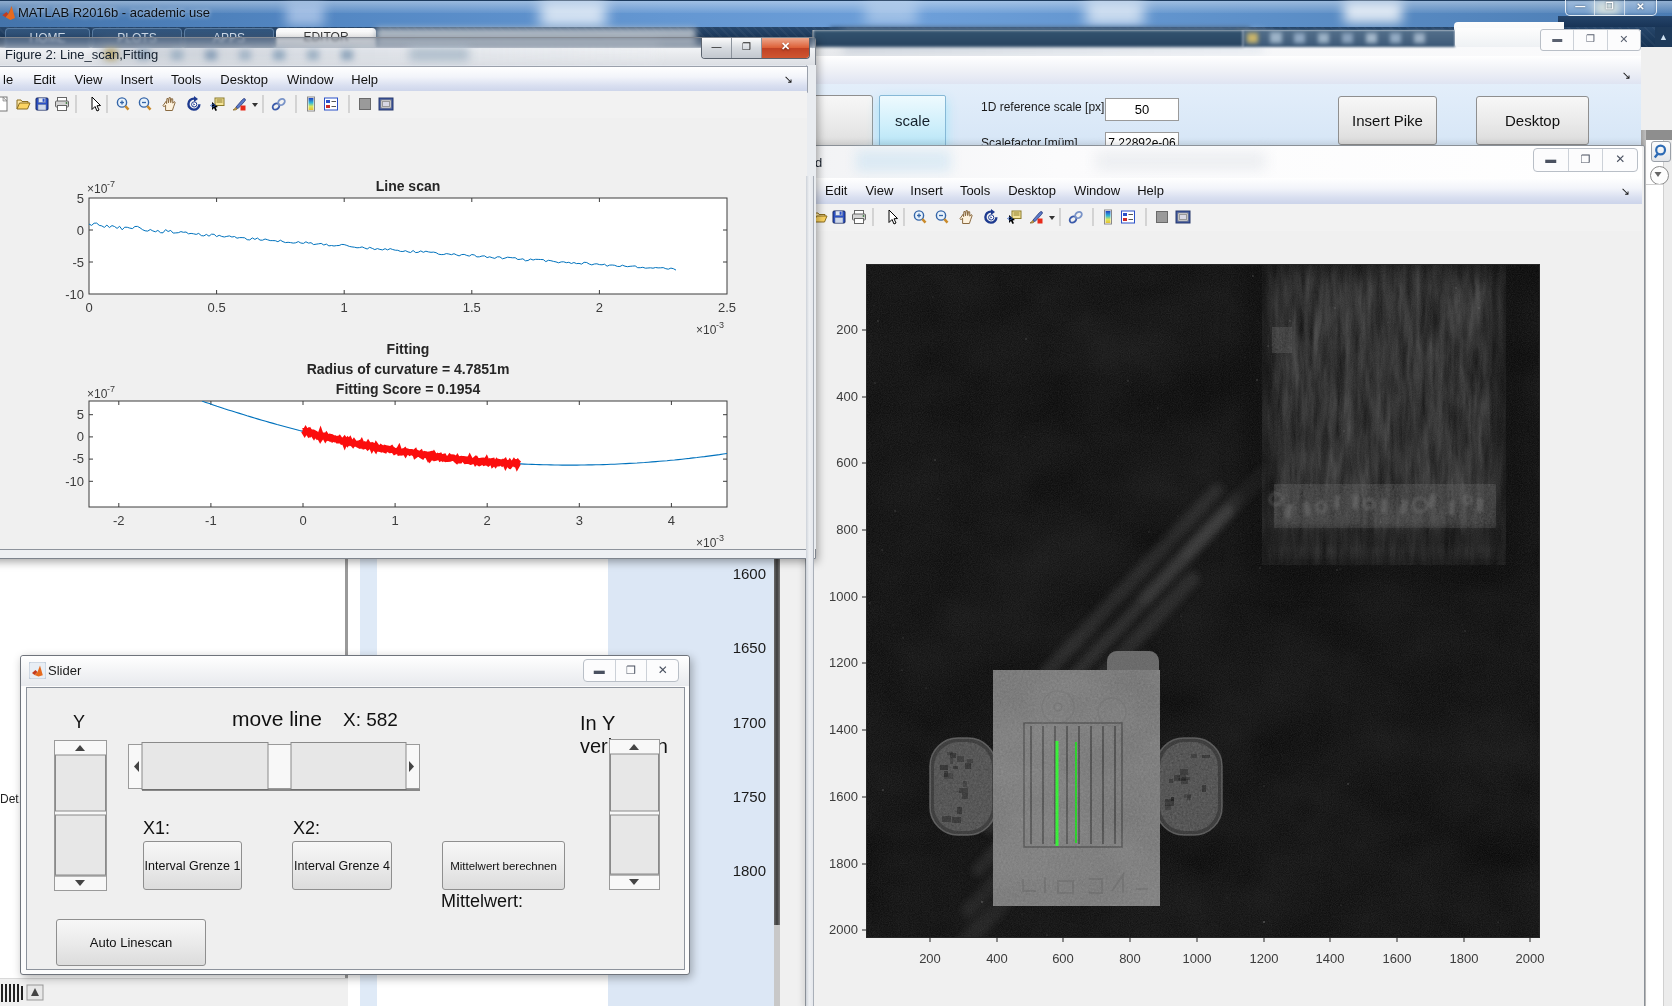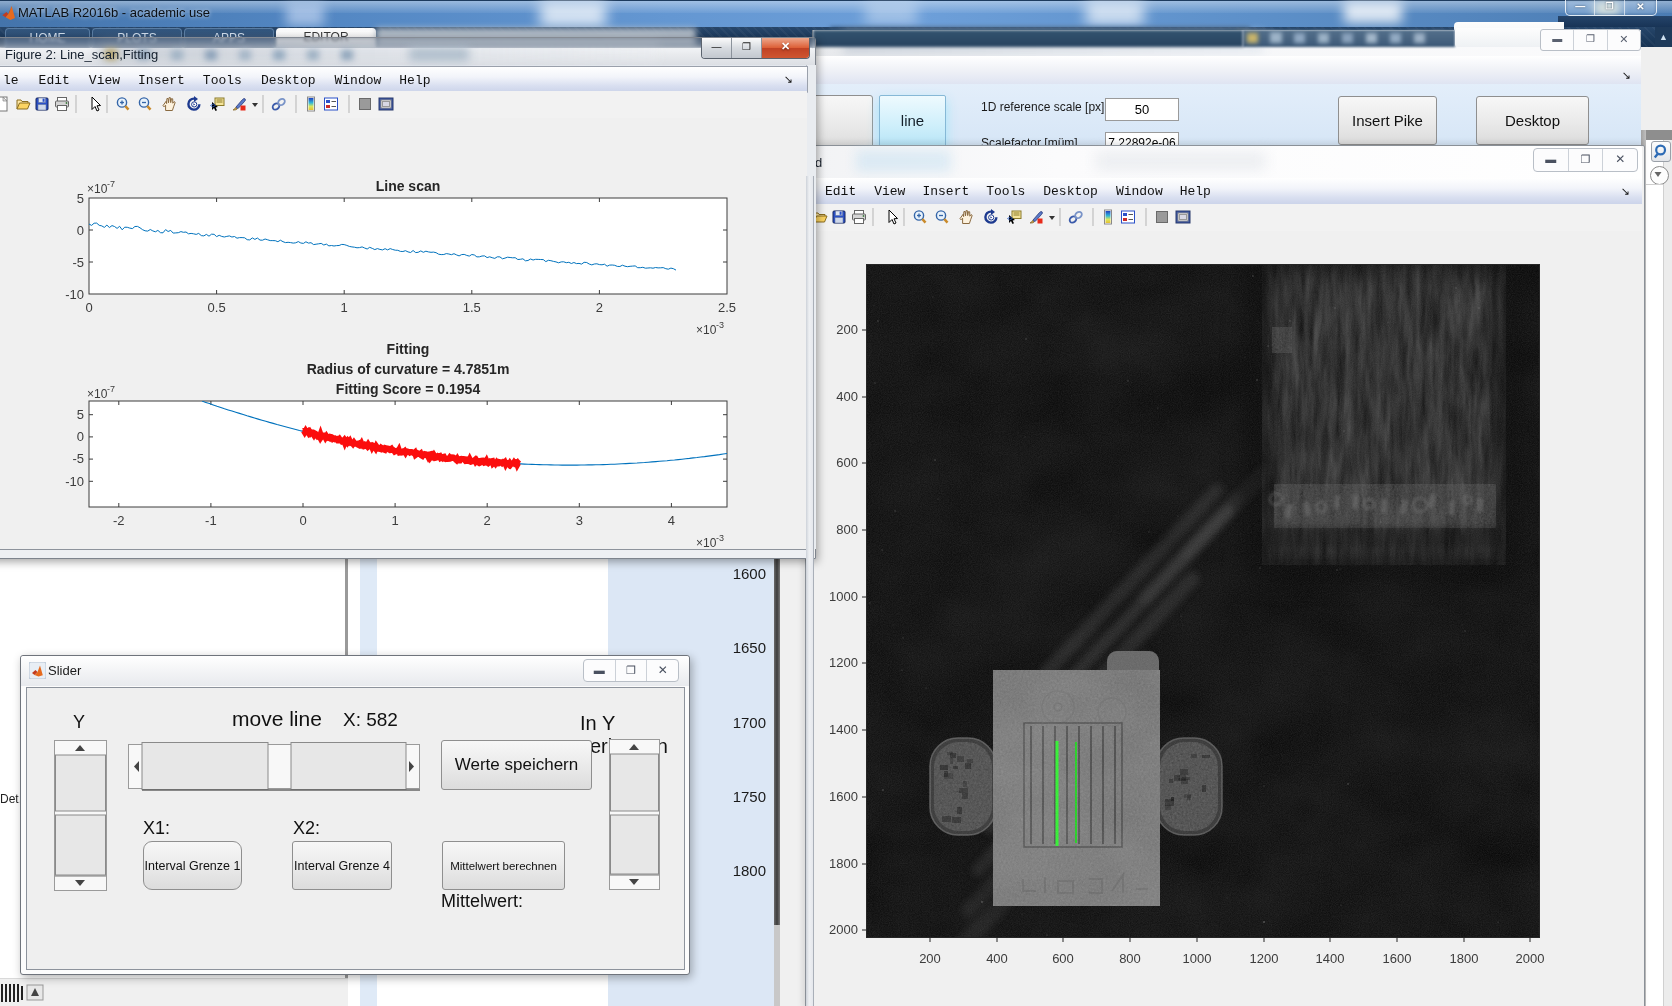--- a/index.html
+++ b/index.html
@@ -1,21 +1,21 @@
 <!DOCTYPE html>
 <html><head>
 <meta charset="utf-8">
 <style>
   html,body{margin:0;padding:0;}
   body{width:1672px;height:1006px;overflow:hidden;position:relative;
        font-family:"Liberation Sans", sans-serif;background:#efefef;}
   .abs{position:absolute;}
   .menubar{background:linear-gradient(#ffffff 0%,#f2f4fa 40%,#d9dff0 75%,#ccd4ea 100%);
            color:#111;font-size:13px;}
-  .menubar span{display:inline-block;font-family:Liberation Mono, monospace;}
+  .menubar span{display:inline-block;}
   .toolbar{background:#f2f2f2;border-bottom:1px solid #b7b7b7;}
   .btn{position:absolute;background:linear-gradient(#f7f7f7,#ececec 45%,#dcdcdc);
        border:1px solid #8f8f8f;border-radius:3px;color:#111;
        display:flex;align-items:center;justify-content:center;}
   .ctlbtn{display:inline-block;border:1px solid #9aa0a8;border-radius:3px;background:linear-gradient(#fdfdfd,#f1f2f4 45%,#e3e5e9);}
 </style>
 </head>
 <body>
 
 <svg width="0" height="0" style="position:absolute">
@@ -238,21 +238,21 @@
   <div class="abs" style="left:0;top:0;width:828px;height:26px;background:linear-gradient(90deg,#e7e9ec,#f5f6f8 40%,#fbfbfc);"></div>
   <div class="abs" style="left:30px;top:2px;width:420px;height:22px;background:linear-gradient(90deg,rgba(196,204,214,.8),rgba(225,231,238,.7));filter:blur(5px);"></div>
 
   <div class="abs" style="left:0;top:26px;width:828px;height:28px;background:linear-gradient(#ffffff,#eef0f6 55%,#dfe4f2);border-bottom:1px solid #c6cbd8;">
     <div class="abs" style="right:10px;top:13px;color:#111;font-size:11px;">↘</div>
   </div>
 
   <div class="abs" style="left:0;top:54px;width:828px;height:68px;background:linear-gradient(#e3eefa,#d5e5f6);">
     <div class="btn" style="left:-10px;top:11px;width:68px;height:53px;"></div>
 
-    <div class="abs" style="left:66px;top:11px;width:65px;height:53px;border:1px solid #86b8d6;border-radius:2px;background:linear-gradient(#eefafe,#cfeffb 55%,#b4e3f6);box-shadow:0 5px 12px rgba(160,230,250,.95);color:#14202a;font-size:15px;text-align:center;line-height:50px;">line</div>
+    <div class="abs" style="left:66px;top:11px;width:65px;height:53px;border:1px solid #86b8d6;border-radius:2px;background:linear-gradient(#eefafe,#cfeffb 55%,#b4e3f6);box-shadow:0 5px 12px rgba(160,230,250,.95);color:#14202a;font-size:15px;text-align:center;line-height:50px;">scale</div>
 
     <div class="abs" style="left:168px;top:16px;font-size:12px;color:#1a1a1a;">1D reference scale [px]:</div>
     <div class="abs" style="left:292px;top:14px;width:72px;height:21px;background:#fff;border:1px solid #9a9a9a;font-size:13px;text-align:center;line-height:21px;">50</div>
     <div class="abs" style="left:168px;top:52px;font-size:12px;color:#1a1a1a;">Scalefactor [müm]</div>
     <div class="abs" style="left:292px;top:48px;width:72px;height:21px;background:#fff;border:1px solid #9a9a9a;font-size:12px;text-align:center;line-height:21px;">7.22892e-06</div>
     <div class="btn" style="left:525px;top:12px;width:97px;height:47px;font-size:15px;">Insert Pike</div>
     <div class="btn" style="left:663px;top:12px;width:111px;height:47px;font-size:15px;">Desktop</div>
   </div>
 </div>
 
@@ -744,21 +744,21 @@
     </svg>
 
     <svg class="abs" style="left:582px;top:51px;" width="51" height="151">
       <rect x="0.5" y="0.5" width="50" height="150" fill="#f8f8f8" stroke="#9a9a9a"></rect>
       <polygon points="25,5 30,11 20,11" fill="#444"></polygon>
       <polygon points="25,146 30,140 20,140" fill="#444"></polygon>
       <rect x="1.5" y="15" width="48" height="57" fill="#e7e7e7" stroke="#8a8a8a"></rect>
       <rect x="1.5" y="76" width="48" height="59" fill="#e7e7e7" stroke="#8a8a8a"></rect>
       <line x1="1" y1="136" x2="50" y2="136" stroke="#777"></line>
     </svg>
-    <div class="btn" style="left:414px;top:52px;width:149px;height:48px;font-size:17px;">Werte speichern</div>
     <div class="abs" style="left:116px;top:130px;font-size:18px;color:#111;">X1:</div>
     <div class="abs" style="left:266px;top:130px;font-size:18px;color:#111;">X2:</div>
-    <div class="btn" style="left:116px;top:153px;width:97px;height:47px;font-size:12.5px;border-radius:9px;">Interval Grenze 1</div>
+    <div class="btn" style="left:116px;top:153px;width:97px;height:47px;font-size:12.5px;">Interval Grenze 1</div>
     <div class="btn" style="left:265px;top:153px;width:98px;height:47px;font-size:12.5px;">Interval Grenze 4</div>
     <div class="btn" style="left:415px;top:153px;width:121px;height:47px;font-size:11.5px;">Mittelwert berechnen</div>
     <div class="abs" style="left:414px;top:203px;font-size:18px;color:#111;">Mittelwert:</div>
+    <div class="btn" style="left:29px;top:231px;width:148px;height:45px;font-size:13px;">Auto Linescan</div>
   </div>
 </div>
 
 </body></html>

